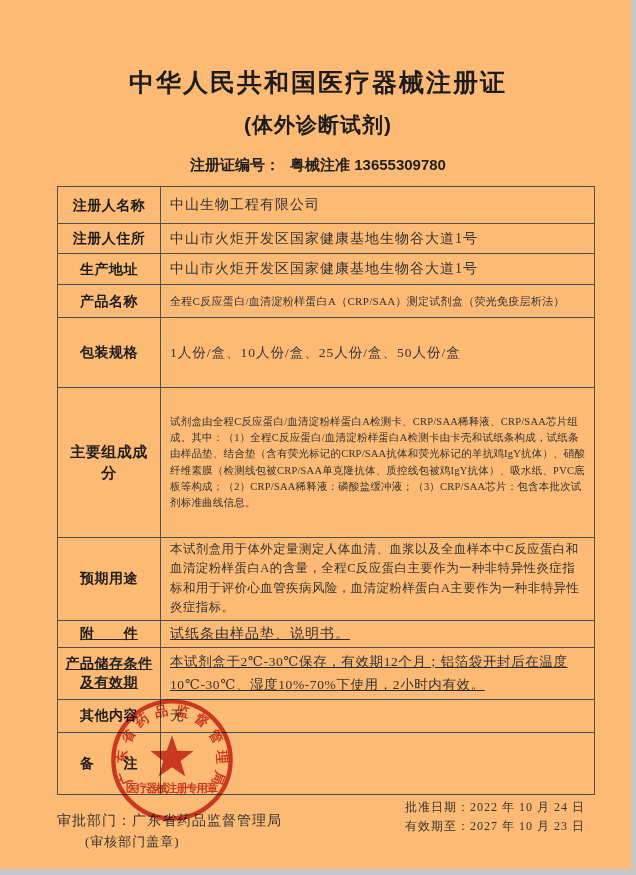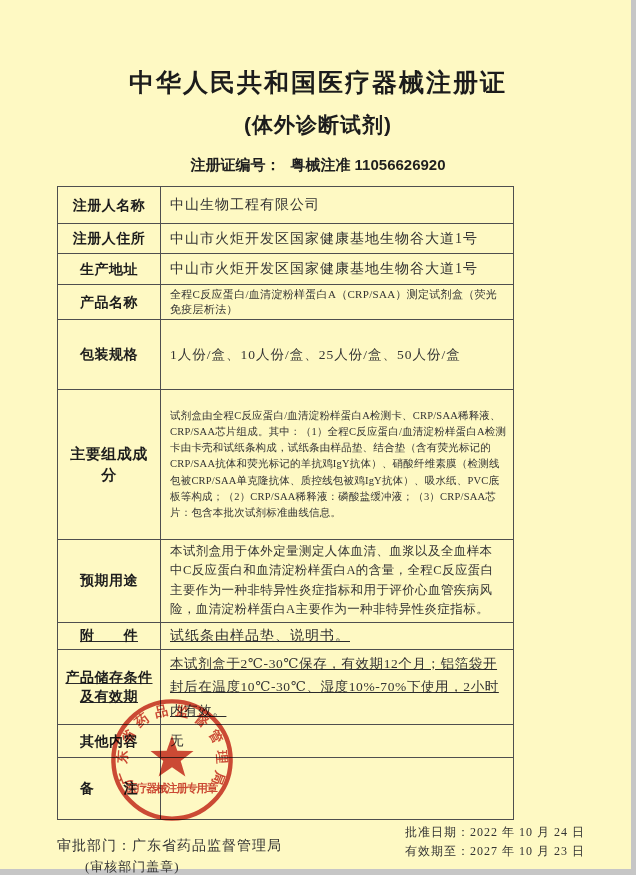--- a/index.html
+++ b/index.html
@@ -1,21 +1,21 @@
 <!DOCTYPE html>
 <html><head>
 <meta charset="utf-8">
 <style>
   * { margin: 0; padding: 0; box-sizing: border-box; }
   html, body { background: #ffffff; }
   .page {
     position: relative;
     width: 636px;
     height: 875px;
-    background: #fef9c3;
+    background: #fdba74;
     font-family: "Liberation Serif", "DejaVu Serif", serif;
     color: #2b2b2b;
     overflow: hidden;
     box-shadow: inset -5px 0 0 #c6c6c6, inset 0 -6px 0 #c6c6c6;
   }
   .doc-title {
     padding-top: 66px;
     text-align: center;
     font-family: "Liberation Sans", "DejaVu Sans", sans-serif;
     font-weight: 700;
@@ -36,21 +36,21 @@
     margin-top: 17px;
     text-align: center;
     font-family: "Liberation Sans", "DejaVu Sans", sans-serif;
     font-weight: 700;
     font-size: 15px;
     color: #1f1f1f;
   }
   .cert-line .cert-no { margin-left: 10px; }
   table.info-table {
     margin: 11px 0 0 57px;
-    width: 457px;
+    width: 538px;
     border-collapse: collapse;
     table-layout: fixed;
   }
   table.info-table td {
     border: 1px solid #4f4f4f;
     vertical-align: middle;
   }
   td.cell-label {
     width: 103px;
     text-align: center;
@@ -110,21 +110,21 @@
 </style>
 </head>
 <body>
 
 <div class="page">
 
   <div class="doc-title">中华人民共和国医疗器械注册证</div>
   <div class="doc-subtitle">(体外诊断试剂)</div>
 
   <div class="cert-line">
-    <span>注册证编号：</span><span class="cert-no">粤械注准 11056626920</span>
+    <span>注册证编号：</span><span class="cert-no">粤械注准 13655309780</span>
   </div>
 
   <table class="info-table">
     <tbody>
         <tr class="r1">
       <td class="cell-label">注册人名称</td>
       <td class="cell-value">中山生物工程有限公司</td>
     </tr>
     <tr class="r2">
       <td class="cell-label">注册人住所</td>

